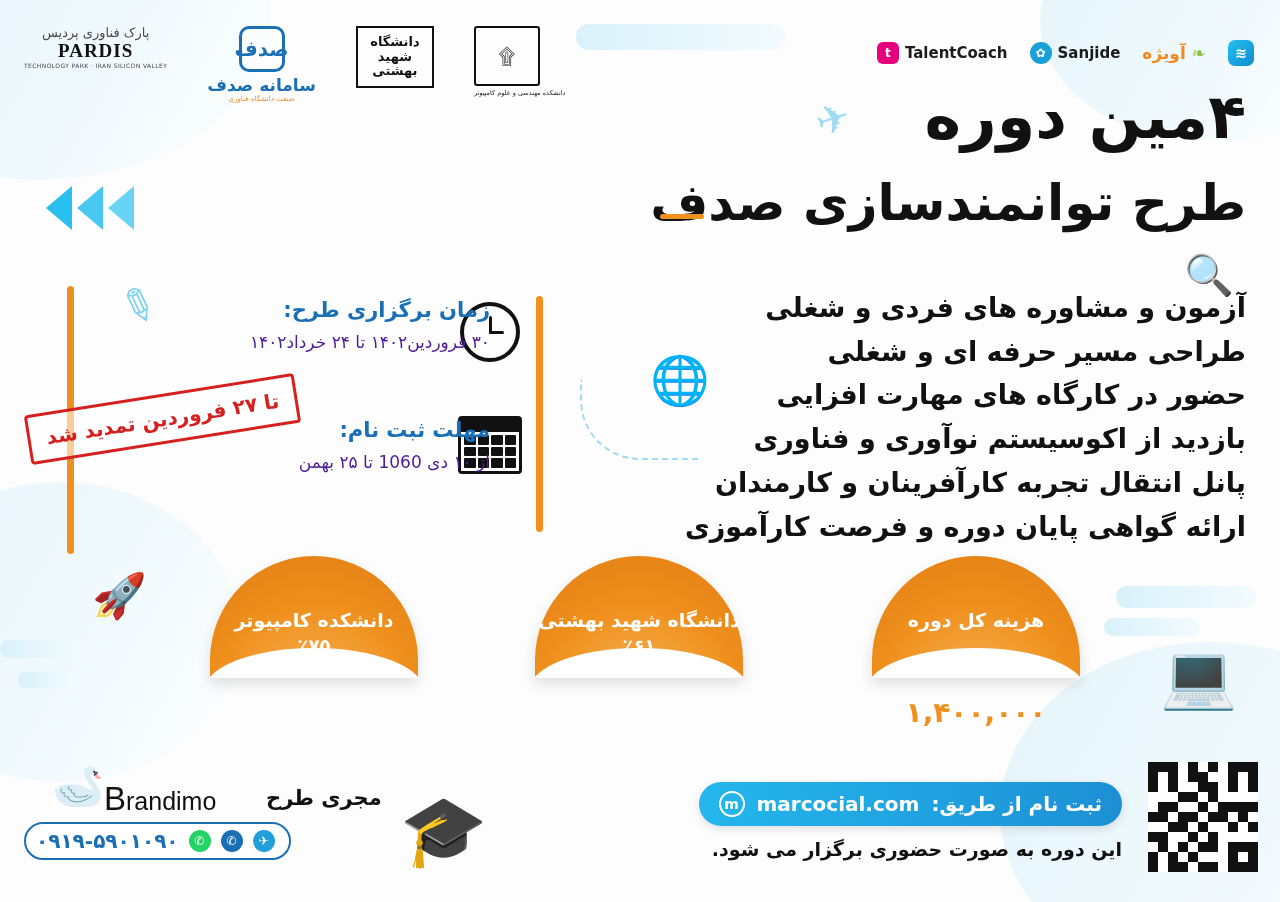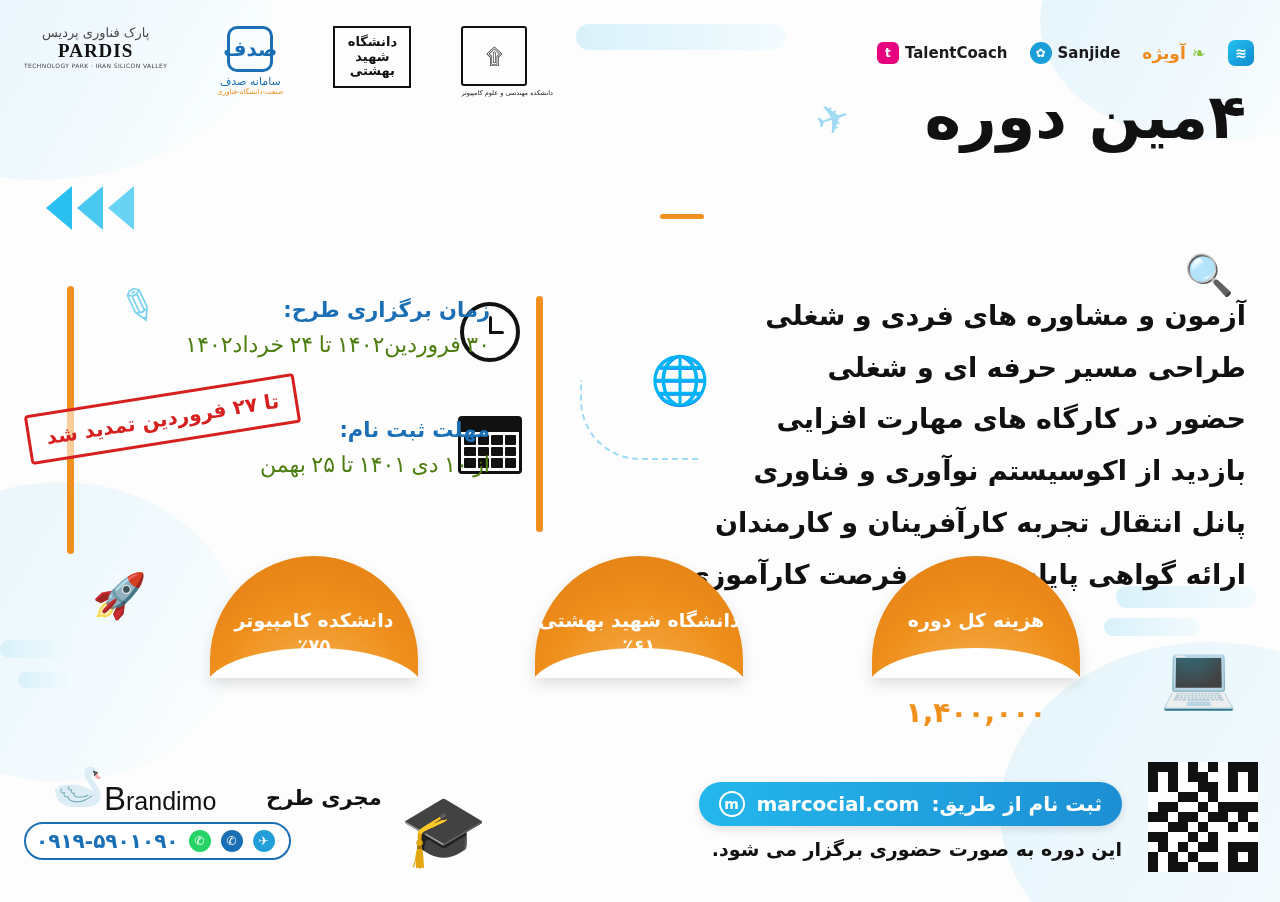--- a/index.html
+++ b/index.html
@@ -36,41 +36,41 @@
   }
   .pill.p1 { left: 576px; top: 24px; width: 210px; height: 26px; }
   .pill.p2 { right: 24px; top: 586px; width: 140px; height: 22px; }
   .pill.p3 { right: 80px; top: 618px; width: 96px; height: 18px; }
   .pill.p4 { left: 0px; top: 640px; width: 80px; height: 18px; }
   .pill.p5 { left: 18px; top: 672px; width: 56px; height: 16px; }
 
   
   .logo-row {
     position: absolute; top: 26px; left: 24px;
-    display: flex; align-items: flex-start; gap: 50px; z-index: 5;
+    display: flex; align-items: flex-start; gap: 40px; z-index: 5;
     direction: ltr;
   }
   .logo { text-align: center; color: #1a1a1a; }
   .logo-pardis .mark {
     font-family: "DejaVu Serif", "Liberation Serif", serif;
     font-size: 13px; color: #4a4a4a; line-height: 1.1;
   }
   .logo-pardis .name {
     font-weight: bold; font-size: 19px; letter-spacing: 1px; color: #111;
     font-family: "Liberation Serif", serif;
   }
   .logo-pardis .sub { font-size: 6px; color: #444; letter-spacing: .4px; }
 
   .logo-sadaf .box {
     width: 46px; height: 46px; margin: 0 auto 3px;
     border: 3px solid #1b6fb5; border-radius: 10px;
     display: flex; align-items: center; justify-content: center;
     color: #1b6fb5; font-size: 20px; font-weight: bold;
   }
-  .logo-sadaf .t1 { font-size: 11px; color: #1b6fb5; font-weight: normal; }
+  .logo-sadaf .t1 { font-size: 17px; color: #1b6fb5; font-weight: bold; }
   .logo-sadaf .t2 { font-size: 7px; color: #e98a1c; }
 
   .logo-sbu .box {
     width: 78px; height: 62px; border: 2px solid #111;
     display:flex; align-items:center; justify-content:center;
     color:#111; font-size: 13px; line-height: 1.15; font-weight: bold;
   }
   .logo-cs .box {
     width: 66px; height: 60px; border: 2px solid #111; border-radius: 3px;
     display:flex; align-items:center; justify-content:center; color:#111;
@@ -128,34 +128,34 @@
   }
   .arrow.a2 { opacity: .85; }
   .arrow.a3 { opacity: .7; }
 
   
   .features {
     position: absolute; right: 34px; top: 286px; z-index: 6;
     text-align: right; color: #111;
     font-size: 27px; line-height: 1.62; font-weight: bold;
   }
-  .features div { white-space: nowrap; margin-top: 8px; }
+  .features div { white-space: nowrap; }
   .feature-bar {
     position: absolute; right: 1206px; top: 286px; width: 7px; height: 268px;
     background: #f0901e; border-radius: 4px; z-index: 6;
   }
   .left-bar {
     position: absolute; left: 536px; top: 296px; width: 7px; height: 236px;
     background: #f0901e; border-radius: 4px; z-index: 6;
   }
 
   
   .sched { position: absolute; z-index: 6; text-align: right; color: #111; }
   .sched .label { color: #1b6fb5; font-weight: bold; font-size: 21px; margin-bottom: 10px; }
-  .sched .value { font-size: 22px; color: #4d7c0f; font-family: Liberation Serif, serif; }
+  .sched .value { font-size: 17px; color: #4c1d95; }
   .sched1 { right: 790px; top: 298px; }
   .sched2 { right: 790px; top: 418px; }
 
   .icon-clock {
     position: absolute; left: 460px; top: 302px; width: 60px; height: 60px;
     border: 4px solid #111; border-radius: 50%; z-index: 6;
   }
   .icon-clock::before, .icon-clock::after {
     content: ""; position: absolute; background: #111; border-radius: 2px;
   }
@@ -349,20 +349,21 @@
     <div class="partner">
       <span class="avishe">آویژه</span>
       <span class="avishe-leaf">❧</span>
     </div>
     <div class="partner">
       <span class="sq-mark">≋</span>
     </div>
   </div>
 
   <div class="title-main">۴مین دوره</div>
+  <div class="title-sub">طرح توانمندسازی صدف</div>
   <div class="title-dash"></div>
 
   <div class="arrows">
     <span class="arrow a3"></span>
     <span class="arrow a2"></span>
     <span class="arrow a1"></span>
   </div>
 
   <div class="feature-bar"></div>
   <div class="left-bar"></div>
@@ -393,21 +394,21 @@
         <span></span>
         <span></span>
       <span></span>
         <span></span>
         <span></span>
         <span></span>
     </div>
   </div>
   <div class="sched sched2">
     <div class="label">مهلت ثبت نام:</div>
-    <div class="value">از ۱۰ دی ۱۴۰۱ تا ۲۵ بهمن</div>
+    <div class="value">از ۱۰ دی 1060 تا ۲۵ بهمن</div>
   </div>
 
   <div class="stamp">تا ۲۷ فروردین تمدید شد</div>
 
   <div class="hills">
 
     <div class="hill h1">
       <div class="dome">
         <div class="inner-arc"></div>
       </div>

